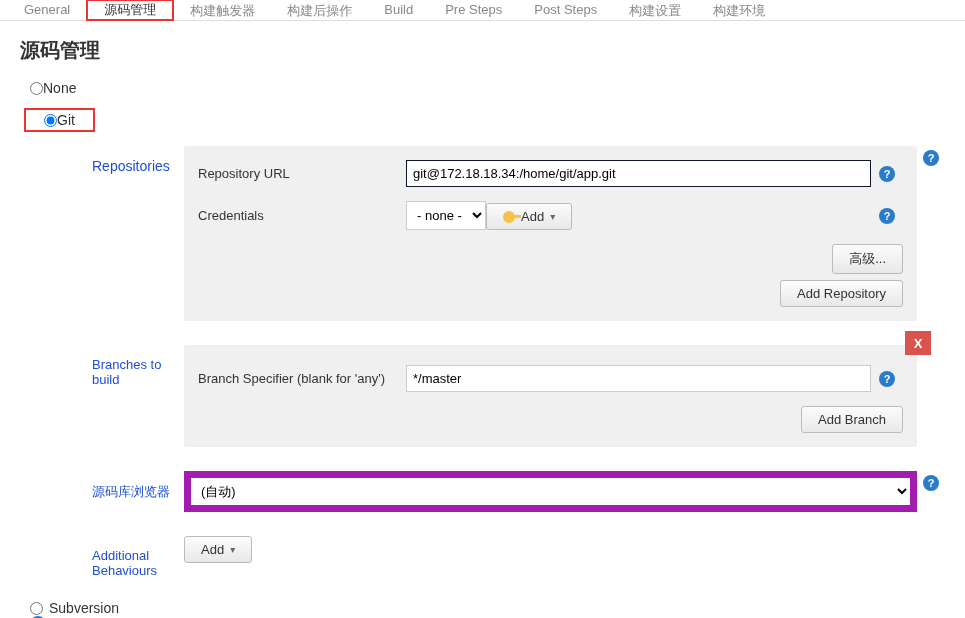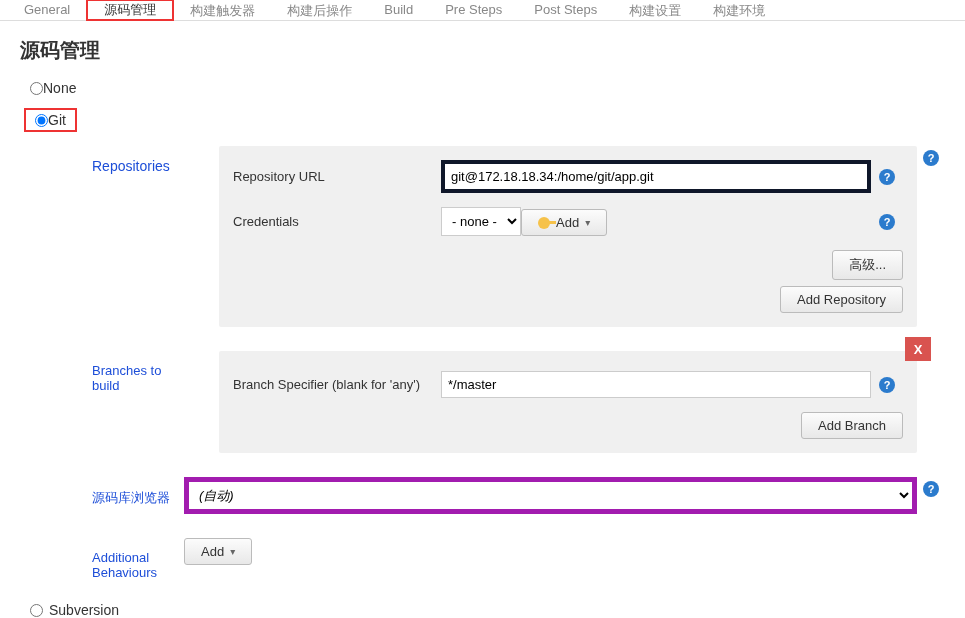--- a/index.html
+++ b/index.html
@@ -43,21 +43,21 @@
   .radio-line {
     padding: 6px 0 6px 10px;
     display: flex;
     align-items: center;
     font-size: 14px;
   }
   .radio-box {
     border: 2px solid #e33;
     display: inline-flex;
     align-items: center;
-    padding: 2px 9px;
+    padding: 2px 18px;
     margin-left:-6px;
   }
   input[type=radio]{ margin:0; }
 
   .inner-block {
     margin-left: 24px;
     display: grid;
     grid-template-columns: 140px 1fr 28px;
     gap: 0;
     align-items: start;
@@ -67,21 +67,20 @@
     padding: 12px 8px 0 0;
     color: #1d4ed8;
     font-size: 14px;
     margin-left: 48px;
   }
   .panel {
     background: #f0f0f0;
     border-radius: 2px;
     padding: 14px 14px 14px 14px;
     position: relative;
-    margin-left: 35px;
   }
   .help-col {
     display: flex;
     align-items: flex-start;
     justify-content: center;
     padding-top: 4px;
   }
   .help-icon {
     width: 16px; height: 16px;
     border-radius: 50%;
@@ -106,21 +105,21 @@
     font-size: 13px;
   }
   input[type=text], select {
     width: 100%;
     padding: 5px 6px;
     border: 1px solid #ccc;
     font-size: 13px;
     background: #fff;
   }
   .url-highlight-wrap{
-    border: 4px solid #0f172a;
+    border: 1px solid #0f172a;
     display:flex;
     align-items:center;
   }
   .url-highlight-wrap input{ border:none; flex:1; }
   select.small {
     width: auto;
     min-width: 80px;
   }
   .btn {
     display: inline-flex;
@@ -165,23 +164,22 @@
     width:26px;height:24px;
     background:#d9534f;
     color:#fff;
     display:flex;align-items:center;justify-content:center;
     font-weight:bold;
     cursor:pointer;
   }
   .rb-select{
     width:100%;
     padding:5px 6px;
-    border:5px solid #a21caf;
+    border:7px solid #a21caf;
     background:#fff;
-    font-style:italic;
   }
   .spacer-row{ height:16px; }
   .thin-label{font-size:13px;}
 </style>
 </head>
 <body>
 
 <div class="tabs">
   <div class="tab">General</div>
   <div class="tab active highlighted">源码管理</div>

